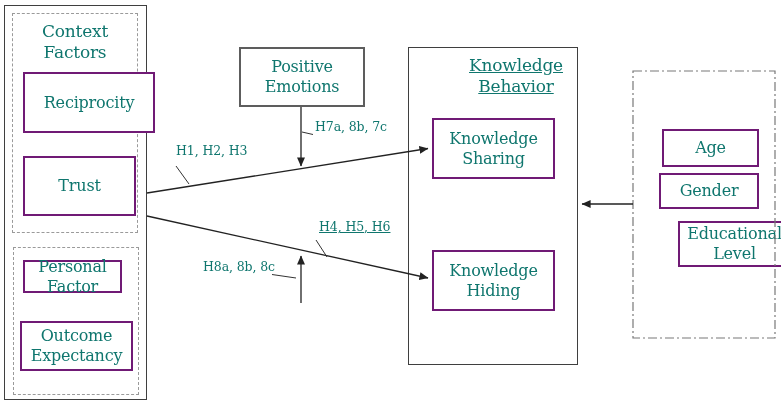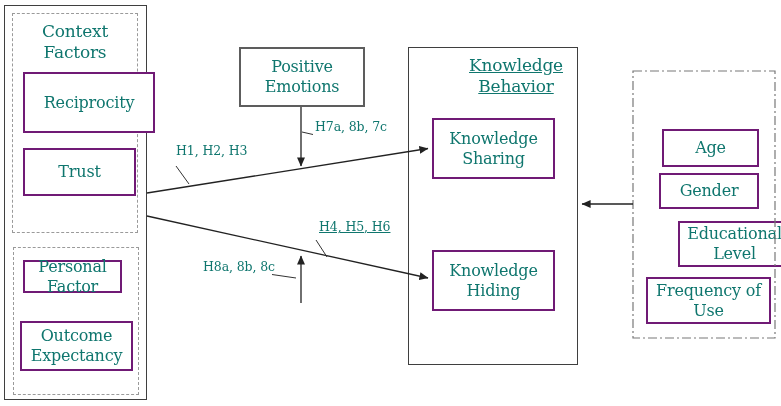--- a/index.html
+++ b/index.html
@@ -34,37 +34,36 @@
 </head>
 <body>
 
 <div class="stage">
 
   <div class="abs outer-box" style="left:4px;top:5px;width:143px;height:395px;"></div>
 
   <div class="abs dashed-box" style="left:12px;top:13px;width:126px;height:220px;"></div>
   <div class="group-title" style="left:26px;top:21px;width:98px;">Context Factors</div>
   <div class="node" style="left:23px;top:72px;width:132px;height:61px;">Reciprocity</div>
-  <div class="node" style="left:23px;top:148px;width:113px;height:48px;">Trust</div>
+  <div class="node" style="left:23px;top:156px;width:113px;height:60px;">Trust</div>
 
   <div class="abs dashed-box" style="left:13px;top:247px;width:126px;height:148px;"></div>
   <div class="node" style="left:23px;top:260px;width:99px;height:33px;">Personal Factor</div>
   <div class="node" style="left:20px;top:321px;width:113px;height:50px;">Outcome Expectancy</div>
 
   <div class="node emotion" style="left:239px;top:47px;width:126px;height:60px;">Positive Emotions</div>
 
   <div class="abs outer-box" style="left:408px;top:47px;width:170px;height:318px;"></div>
   <div class="group-title" style="left:451px;top:55px;width:130px;text-decoration:underline;">Knowledge Behavior</div>
   <div class="node" style="left:432px;top:250px;width:123px;height:61px;">Knowledge Hiding</div>
   <div class="node" style="left:432px;top:118px;width:123px;height:61px;">Knowledge Sharing</div>
 
   <div class="node" style="left:642px;top:129px;width:97px;height:38px;margin-left:20px;">Age</div>
   <div class="node" style="left:659px;top:173px;width:100px;height:36px;">Gender</div>
   <div class="node" style="left:678px;top:221px;width:113px;height:46px;">Educational Level</div>
-  <div class="node" style="left:646px;top:277px;width:125px;height:47px;">Frequency of Use</div>
 
   <div class="hlabel" style="left:176px;top:143px;">H1, H2, H3</div>
   <div class="hlabel" style="left:315px;top:119px;">H7a, 8b, 7c</div>
   <div class="hlabel" style="left:319px;top:219px;text-decoration:underline;">H4, H5, H6</div>
   <div class="hlabel" style="left:203px;top:259px;">H8a, 8b, 8c</div>
 
   <svg class="overlay" width="781" height="406" viewBox="0 0 781 406">
     <defs>
       <marker id="ah" markerWidth="11" markerHeight="9" refX="8.6" refY="4" orient="auto" markerUnits="userSpaceOnUse">
         <path d="M0,0 L9,4 L0,8 z" fill="#222222"></path>

